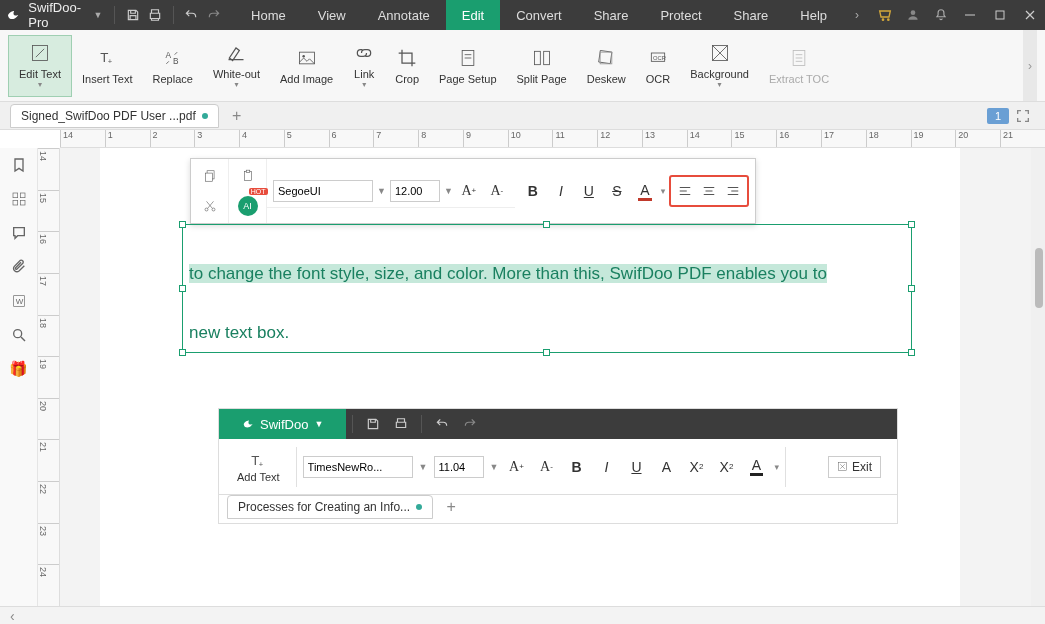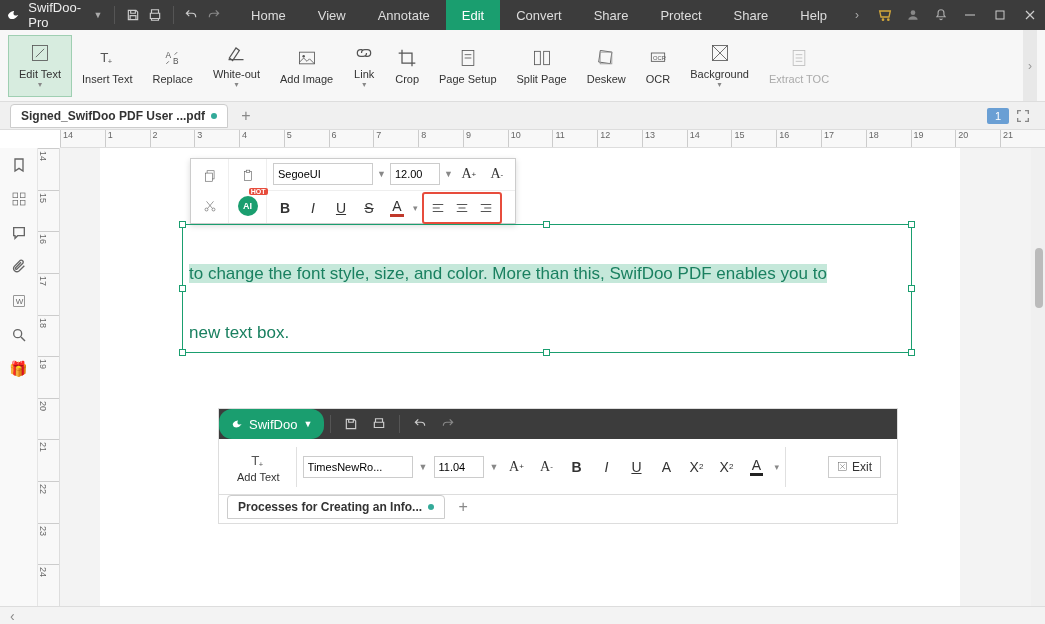--- a/index.html
+++ b/index.html
@@ -21,65 +21,65 @@
 
 
 .ribbon { height: 72px; background: #f7f7f7; border-bottom: 1px solid #ddd; display: flex; align-items: center; padding: 0 8px; }
 .ribbon-btn { display: flex; flex-direction: column; align-items: center; justify-content: center; height: 62px; padding: 0 10px; cursor: pointer; font-size: 11px; color: #333; }
 .ribbon-btn.active { background: #d7ecdf; border: 1px solid #9fcfb2; }
 .ribbon-btn.disabled { color: #aaa; }
 .ribbon-icon { width: 22px; height: 22px; margin-bottom: 4px; display: flex; align-items: center; justify-content: center; }
 
 
 .tabs { height: 28px; background: #f0f0f0; border-bottom: 1px solid #ddd; display: flex; align-items: center; padding: 0 10px; }
-.tab { height: 24px; padding: 0 10px; background: #fff; border: 1px solid #ccc; border-radius: 4px 4px 0 0; display: flex; align-items: center; font-size: 12px; font-weight: bold; }
+.tab { height: 24px; padding: 0 10px; background: #fff; border: 1px solid #ccc; border-radius: 4px 4px 0 0; display: flex; align-items: center; font-size: 12px; }
 .tab-dot { width: 6px; height: 6px; border-radius: 50%; background: #3a9; margin-left: 6px; }
 .tab-add { width: 24px; height: 24px; display: flex; align-items: center; justify-content: center; margin-left: 6px; font-size: 16px; color: #888; cursor: pointer; }
 .page-badge { margin-left: auto; background: #6a9fd4; color: #fff; padding: 2px 8px; font-size: 11px; border-radius: 2px; margin-right: 6px; }
 .fullscreen-ico { width: 16px; height: 16px; margin-right: 4px; }
 
 
 .ruler-h { height: 18px; background: #f8f8f8; border-bottom: 1px solid #ddd; position: relative; margin-left: 60px; font-size: 9px; color: #666; display: flex; }
 .ruler-tick { flex: 1; border-left: 1px solid #ccc; padding-left: 2px; }
 
 
 .workspace { display: flex; height: calc(624px - 30px - 72px - 28px - 18px - 18px); }
 .left-bar { width: 38px; background: #f9f9f9; border-right: 1px solid #e5e5e5; display: flex; flex-direction: column; align-items: center; padding-top: 6px; gap: 12px; }
 .lb-icon { width: 22px; height: 22px; display: flex; align-items: center; justify-content: center; color: #666; cursor: pointer; }
 .ruler-v { width: 22px; background: #f8f8f8; border-right: 1px solid #ddd; font-size: 9px; color: #666; display: flex; flex-direction: column; }
 .ruler-v-tick { flex: 1; border-top: 1px solid #ccc; writing-mode: vertical-lr; padding-top: 2px; }
 .canvas { flex: 1; background: #f3f3f3; position: relative; overflow: hidden; }
 
 
 .edit-toolbar { position: absolute; top: 10px; left: 130px; background: #fff; border: 1px solid #ccc; box-shadow: 0 2px 6px rgba(0,0,0,0.15); display: flex; align-items: center; height: 66px; }
 .et-col { width: 38px; display: flex; flex-direction: column; align-items: center; justify-content: center; gap: 6px; height: 100%; border-right: 1px solid #eee; }
-.et-row-group { display: flex; flex-direction: column; }
+.et-row-group { display: flex; flex-direction: row; }
 .et-row { height: 33px; display: flex; align-items: center; padding: 0 6px; gap: 4px; border-bottom: 1px solid #eee; }
 .et-row:last-child { border-bottom: none; }
 .font-select { width: 100px; height: 22px; font-size: 11px; border: 1px solid #ccc; padding: 0 4px; }
 .size-select { width: 50px; height: 22px; font-size: 11px; border: 1px solid #ccc; padding: 0 4px; }
 .et-btn { width: 24px; height: 24px; display: flex; align-items: center; justify-content: center; cursor: pointer; font-size: 14px; }
-.ai-badge { position: relative; font-weight: bold; }
+.ai-badge { position: relative; }
 .ai-circle { width: 20px; height: 20px; border-radius: 50%; background: #1a9e6f; color: #fff; font-size: 9px; display: flex; align-items: center; justify-content: center; }
 .hot-tag { position: absolute; top: -6px; right: -8px; background: #e74c3c; color: #fff; font-size: 7px; padding: 0 2px; border-radius: 2px; }
 .align-group { display: flex; border: 2px solid #e74c3c; border-radius: 3px; padding: 2px; }
 
 
 .textbox { position: absolute; top: 76px; left: 122px; width: 730px; border: 1px solid #1a9e6f; padding: 4px 6px; font-size: 17px; color: #1a8060; line-height: 1.75; }
 .textbox .hl { background: #c5e8da; }
 .handle { position: absolute; width: 7px; height: 7px; background: #fff; border: 1px solid #1a9e6f; }
 .h-tl { top: -4px; left: -4px; } .h-tr { top: -4px; right: -4px; }
 .h-bl { bottom: -4px; left: -4px; } .h-br { bottom: -4px; right: -4px; }
 .h-tm { top: -4px; left: 50%; margin-left: -4px; } .h-bm { bottom: -4px; left: 50%; margin-left: -4px; }
 .h-ml { top: 50%; left: -4px; margin-top: -4px; } .h-mr { top: 50%; right: -4px; margin-top: -4px; }
 
 
 .embed { position: absolute; top: 260px; left: 158px; width: 680px; background: #fff; border: 1px solid #ddd; }
 .embed-titlebar { height: 30px; background: #3c3c3c; display: flex; align-items: center; }
-.embed-brand { background: #1a9e6f; color: #fff; height: 30px; padding: 0 12px; display: flex; align-items: center; font-size: 13px; border-radius: 13px; }
+.embed-brand { background: #1a9e6f; color: #fff; height: 30px; padding: 0 23px; display: flex; align-items: center; font-size: 13px; }
 .embed-ribbon { height: 56px; display: flex; align-items: center; padding: 0 8px; gap: 6px; border-bottom: 1px solid #ddd; }
 .embed-ribbon-btn { display: flex; flex-direction: column; align-items: center; justify-content: center; height: 48px; padding: 0 10px; font-size: 11px; }
 .embed-tabs { height: 28px; display: flex; align-items: flex-start; padding: 0 8px; }
 .embed-exit { margin-left: auto; display: flex; align-items: center; gap: 4px; font-size: 12px; padding: 0 8px; border: 1px solid #ccc; height: 22px; margin-right: 8px; }
 
 
 .bottom-bar { height: 18px; background: #f3f3f3; border-top: 1px solid #ddd; display: flex; align-items: center; padding: 0 10px; }
 .collapse-btn { color: #888; font-size: 14px; }
 .scrollbar-track { position: absolute; right: 0; top: 0; width: 14px; height: 100%; background: #f0f0f0; }
 .scrollbar-thumb { position: absolute; right: 2px; top: 100px; width: 8px; height: 60px; background: #bbb; border-radius: 4px; }

